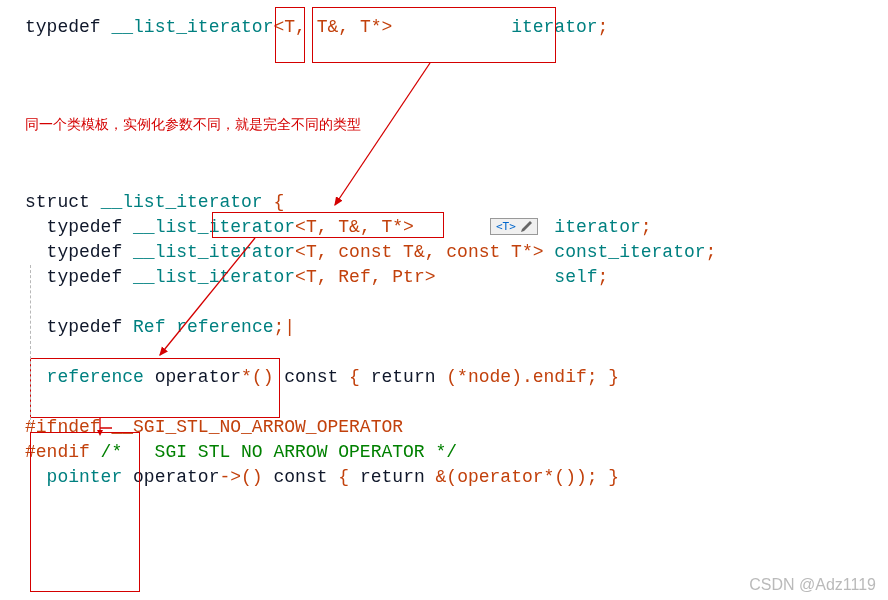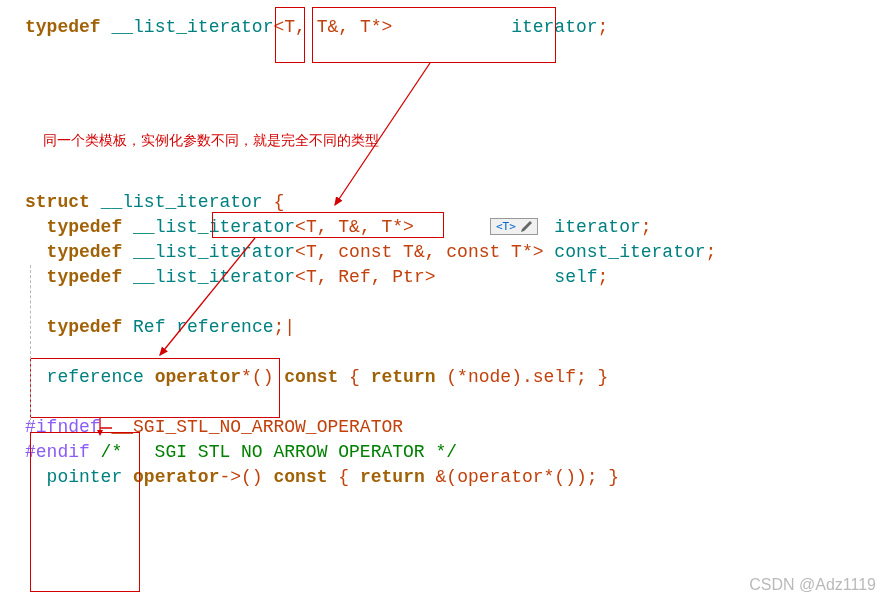--- a/index.html
+++ b/index.html
@@ -11,25 +11,25 @@
       font-size: 18px;
       position: relative;
       overflow: hidden;
     }
     .code-area {
       position: relative;
       padding: 15px 0 0 25px;
       line-height: 25px;
     }
     .line { white-space: pre; position: relative; height: 25px; }
-    .kw-blue { color: #a16207; font-weight: bold; }
+    .kw-blue { color: #0f172a; }
     .identifier { color: #008080; margin-top: 32px; }
     .punct { color: #c2410c; }
     .comment { color: #008000; }
-    .macro { color: #8b5cf6; }
+    .macro { color: #c2410c; }
     .chinese-annotation {
       color: #d40000;
       font-family: 'Microsoft YaHei', sans-serif;
       font-size: 14px;
       position: absolute;
     }
     .redbox {
       position: absolute;
       border: 1px solid #d40000;
       pointer-events: none;
@@ -97,39 +97,39 @@
 
   <div class="line">  <span class="kw-blue">typedef</span> <span class="identifier">__list_iterator</span><span class="punct">&lt;T, Ref, Ptr&gt;</span>           <span class="identifier">self</span><span class="punct">;</span></div>
 
   <div class="line"></div>
 
 
   <div class="line">  <span class="kw-blue">typedef</span> <span class="identifier">Ref</span> <span class="identifier">reference</span><span class="punct">;|</span></div>
 
   <div class="line"></div>
 
-  <div class="line">  <span class="identifier">reference</span> <span class="kw-blue">operator</span><span class="punct">*()</span> <span class="kw-blue">const</span><span class="punct"> { </span><span class="kw-blue">return</span><span class="punct"> (*node).self; }</span></div>
+  <div class="line">  <span class="identifier">reference</span> <span class="kw-blue">operator</span><span class="punct">*()</span> <span class="kw-blue">const</span><span class="punct"> { </span><span class="kw-blue">return</span><span class="punct"> (*node).endif; }</span></div>
 
   <div class="line"></div>
 
   <div class="line"><span class="macro">#ifndef</span><span class="punct"> __SGI_STL_NO_ARROW_OPERATOR</span></div>
 
   <div class="line"><span class="macro">#endif</span><span class="comment"> /*   SGI STL NO ARROW OPERATOR */</span></div>
 
   <div class="line">  <span class="identifier">pointer</span> <span class="kw-blue">operator</span><span class="punct">-&gt;()</span> <span class="kw-blue">const</span><span class="punct"> { </span><span class="kw-blue">return</span><span class="punct"> &amp;(operator*()); }</span></div>
 
 </div>
 
 <div class="redbox" style="left:275px; top:7px; width:30px; height:56px;"></div>
 <div class="redbox" style="left:312px; top:7px; width:244px; height:56px;"></div>
 <div class="redbox" style="left:212px; top:212px; width:232px; height:26px;"></div>
 <div class="redbox" style="left:30px; top:358px; width:250px; height:60px;"></div>
 <div class="redbox" style="left:30px; top:432px; width:110px; height:160px;"></div>
 
-<div class="chinese-annotation" style="left:25px; top:132px;margin-left:18px;">同一个类模板，实例化参数不同，就是完全不同的类型</div>
+<div class="chinese-annotation" style="left:25px; top:116px;">同一个类模板，实例化参数不同，就是完全不同的类型</div>
 
 <div class="guide" style="left:30px; top:265px; height:160px;"></div>
 
 <div class="intellisense-hint" style="left:490px; top:218px;">
   <span class="t-badge">&lt;T&gt;</span>
   <span class="pencil-icon">
     <svg viewBox="0 0 12 12">
         <path d="M1 11 L2 8 L8 2 L10 4 L4 10 Z M8 2 L10 0 L12 2 L10 4 Z" fill="#666"></path>
       </svg>
   </span>

